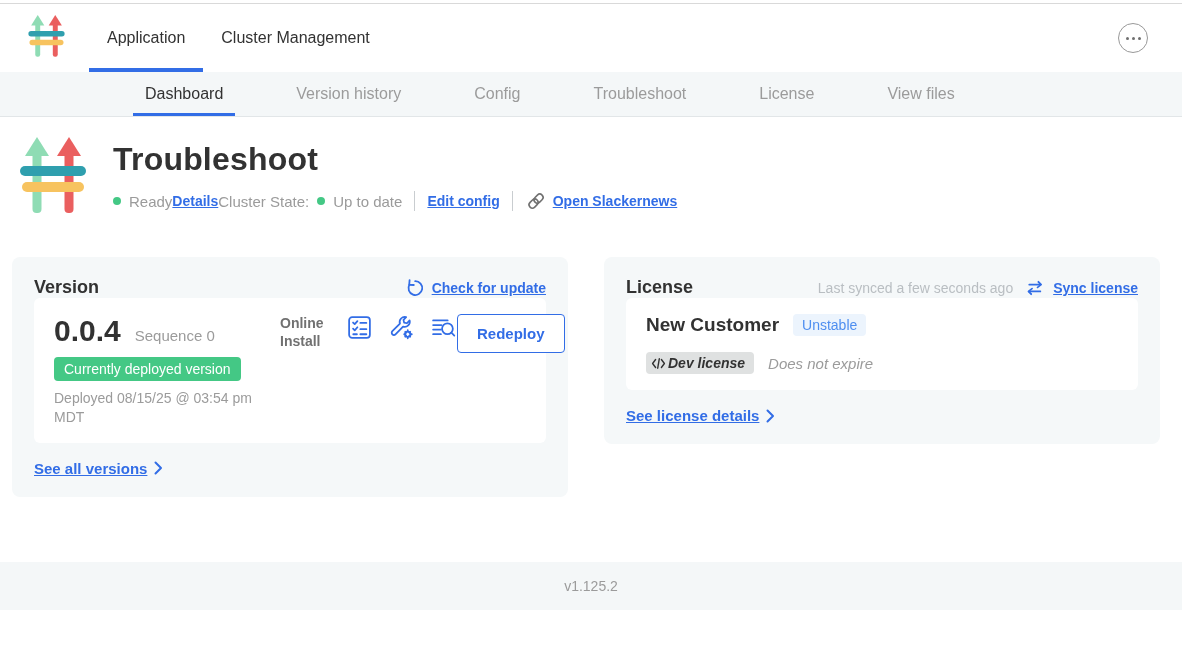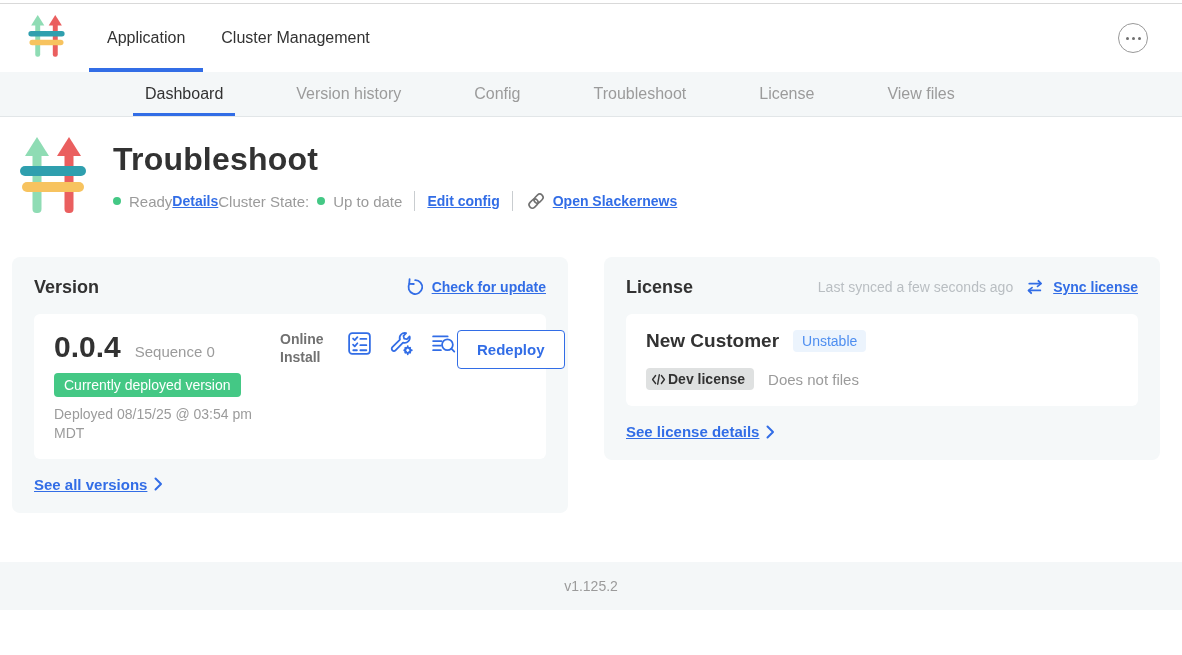--- a/index.html
+++ b/index.html
@@ -38,21 +38,21 @@
   .dot-green { width:8px; height:8px; border-radius:50%; background:#44c885; flex:none; }
   .vdiv { width:1px; height:20px; background:#c9cdd0; margin:0 12px; flex:none; }
   a.link { color:#326de6; font-weight:bold; text-decoration:underline; cursor:pointer; font-size:14px; }
   .status-row .gap-s { margin-left:8px; }
   .status-row .gap-m { }
   .icon-link { display:flex; align-items:center; gap:6px; }
 
   
   .cards-row { display:flex; gap:36px; padding:36px 22px 0 12px; align-items:flex-start; flex:none; }
   .card { background:#f5f8f9; border-radius:8px; width:556px; padding:20px 22px; }
-  .card-head { display:flex; align-items:flex-start; margin-bottom:16px; }
+  .card-head { display:flex; align-items:flex-end; }
   .card-title { font-size:18px; font-weight:bold; color:#323232; }
   .head-right { margin-left:auto; display:flex; align-items:center; gap:8px; }
   .panel { background:#fff; border-radius:6px; padding:16px 20px; }
 
   
   .ver-panel { display:flex; align-items:flex-start; }
   .ver-left { width:226px; flex:none; }
   .ver-number-row { display:flex; align-items:baseline; gap:14px; }
   .ver-number { font-size:30px; font-weight:bold; color:#323232; }
   .ver-seq { font-size:15px; color:#9b9b9b; }
@@ -66,21 +66,21 @@
   .btn-redeploy { margin-left:auto; background:#fff; color:#326de6; border:1px solid #326de6;
                   border-radius:4px; font-size:15px; font-weight:bold; padding:10px 19px;
                   cursor:pointer; font-family:"Liberation Sans", sans-serif; }
   .card-foot { margin-top:17px; display:flex; align-items:center; gap:7px; }
   .card-foot a.link { font-size:15px; }
 
   
   .cust-row { display:flex; align-items:center; gap:14px; margin-bottom:16px; }
   .cust-name { font-size:19px; font-weight:bold; color:#323232; }
   .badge-channel { background:#ecf4fd; color:#4e8ef0; font-size:14px; padding:3px 9px; border-radius:4px; }
-  .lic-row2 { display:flex; align-items:center; gap:14px; }
+  .lic-row2 { display:flex; align-items:center; gap:14px;font-style:italic; }
   .badge-dev { background:#dfe1e1; color:#323232; font-size:14px; font-weight:bold;
                padding:3px 9px 3px 5px; border-radius:4px; display:flex; align-items:center; gap:2px; }
   .expiry { color:#9b9b9b; font-size:15px; }
   .synced-text { color:#b9bec2; font-size:14px; margin-right:4px; }
 
   
   .footer { margin-top:auto; height:48px; background:#f4f7f8; display:flex; align-items:center;
             justify-content:center; font-size:14px; color:#9b9b9b; flex:none; }
 </style>
 </head>
@@ -257,21 +257,21 @@
           <span class="badge-dev">
             <span style="display:flex">
               <svg width="15" height="13" viewBox="0 0 15 13" fill="none" stroke="#323232" stroke-width="1.4" stroke-linecap="round" stroke-linejoin="round">
                 <path d="M4.6 2.5 L1.6 6.5 L4.6 10.5"></path>
                 <path d="M10.4 2.5 L13.4 6.5 L10.4 10.5"></path>
                 <path d="M8.3 1.8 L6.7 11.2"></path>
               </svg>
             </span>
             <span>Dev license</span>
           </span>
-          <span class="expiry">Does not files</span>
+          <span class="expiry">Does not expire</span>
         </div>
       </div>
 
       <div class="card-foot">
         <a class="link">See license details</a>
         <span style="display:flex">
           <svg width="9" height="14" viewBox="0 0 9 14" fill="none" stroke="#326de6" stroke-width="2" stroke-linecap="round" stroke-linejoin="round">
             <path d="M1.5 1.5 L7 7 L1.5 12.5"></path>
           </svg>
         </span>

